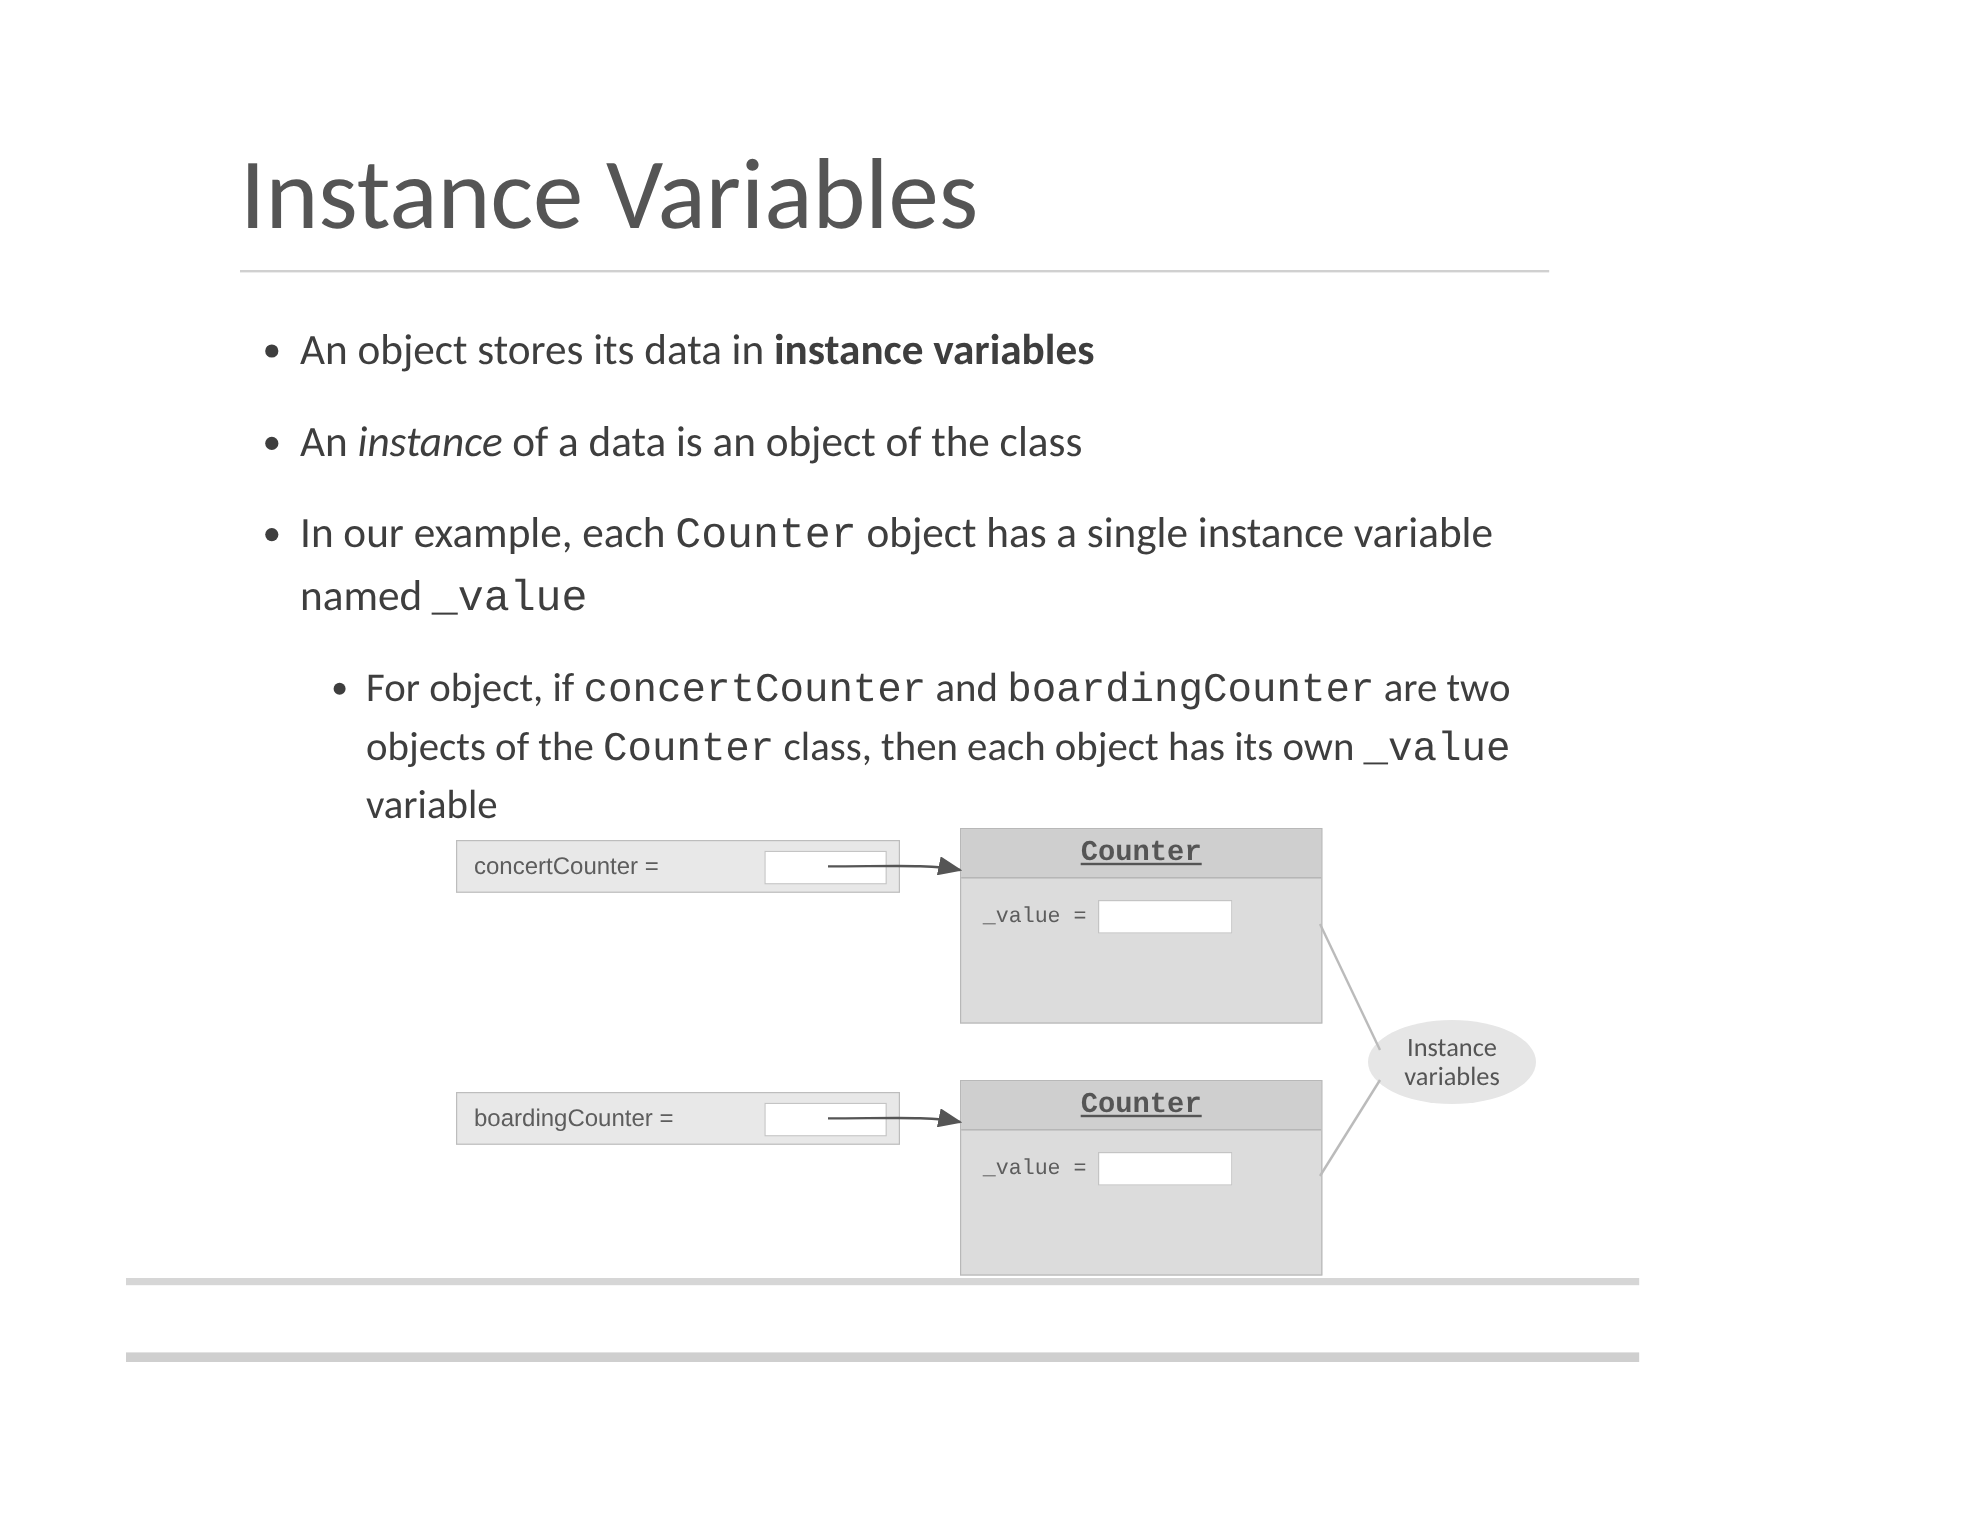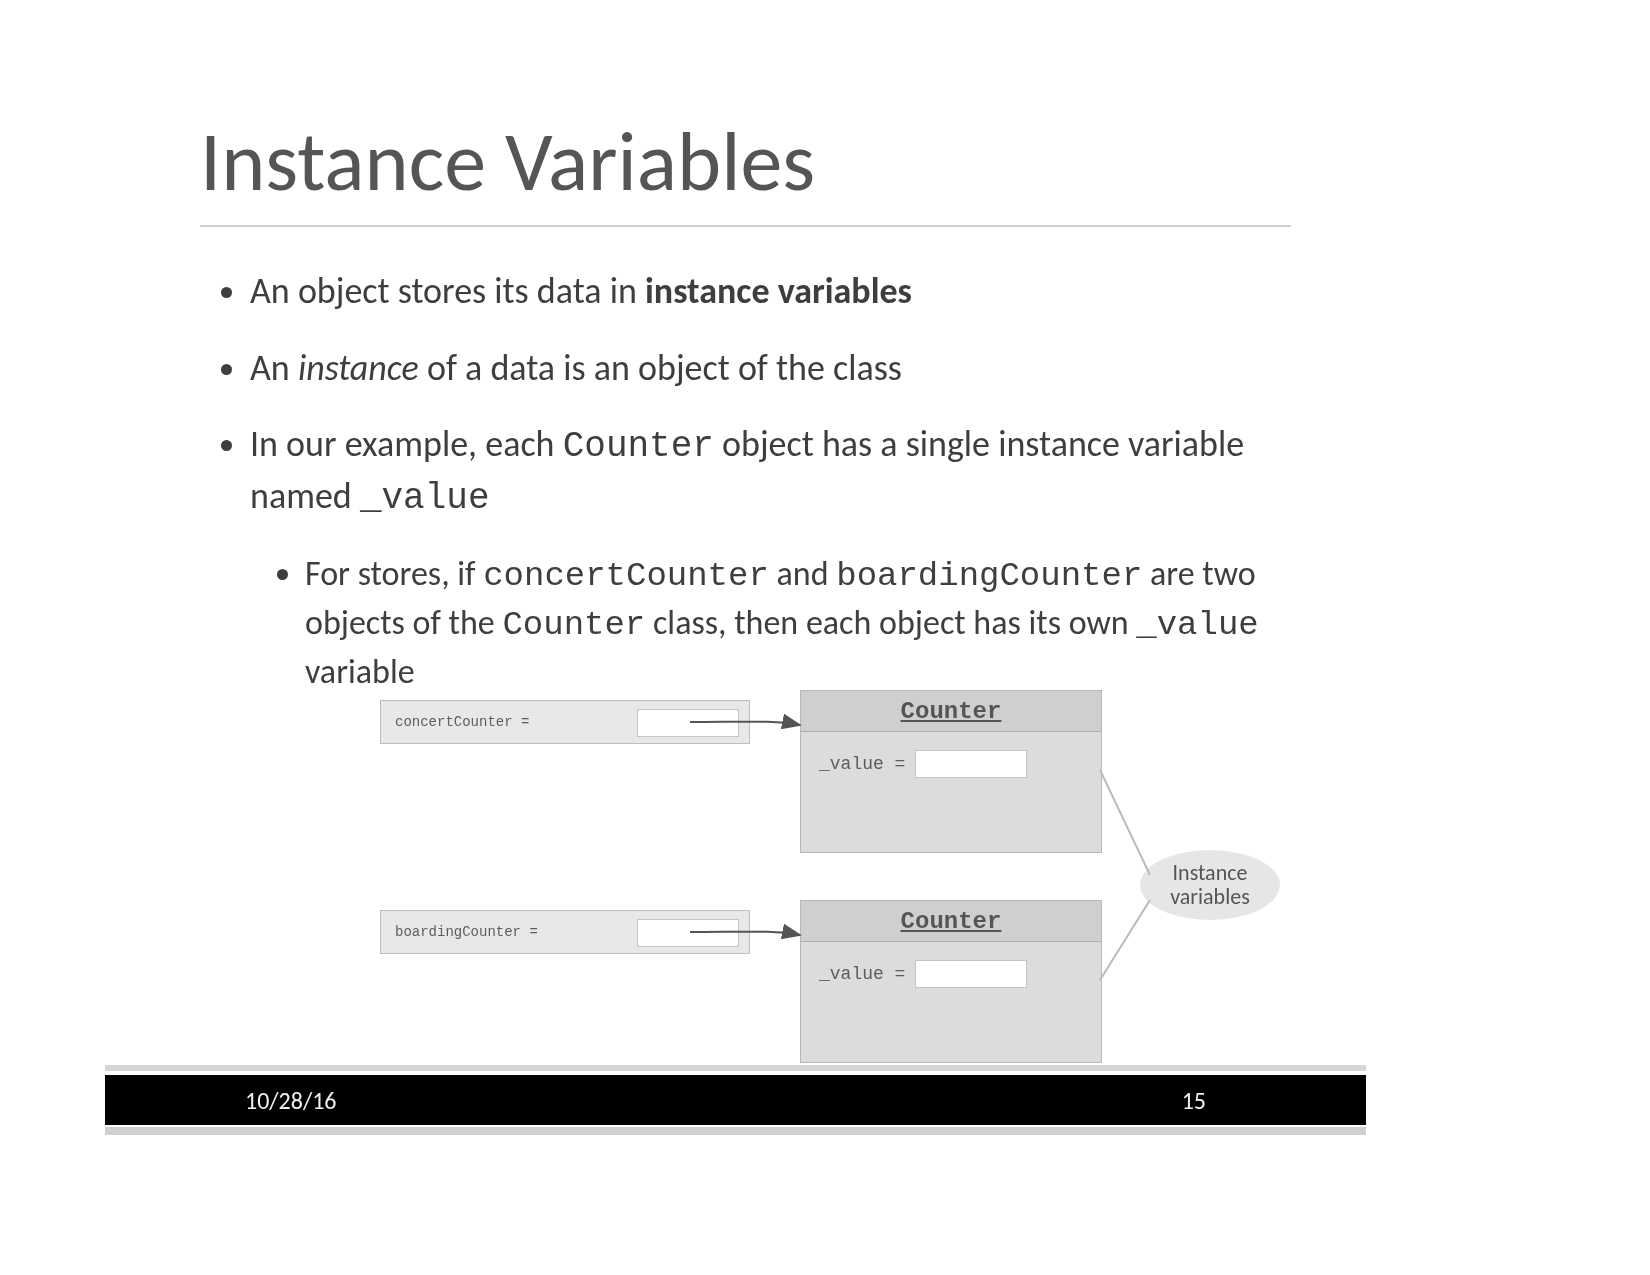--- a/index.html
+++ b/index.html
@@ -65,22 +65,22 @@
     top: 690px;
     width: 950px;
     height: 400px;
   }
   .ref-box {
     position: absolute;
     width: 370px;
     height: 44px;
     background: #e8e8e8;
     border: 1px solid #bdbdbd;
-    font-family: Liberation Mono, monospace;
-    font-size: 14px;
+    font-family: Liberation Sans, sans-serif;
+    font-size: 20px;
     color: #5d5d5d;
     display: flex;
     align-items: center;
     padding-left: 14px;
     box-sizing: border-box;
   }
   .ref-inner {
     position: absolute;
     right: 10px;
     top: 8px;
@@ -199,21 +199,21 @@
       <li>
         <span>An object stores its data in </span><span class="bold">instance variables</span>
       </li>
       <li>
         <span>An </span><span class="ital">instance</span><span> of a data is an object of the class</span>
       </li>
       <li>
         <span>In our example, each </span><span class="code">Counter</span><span> object has a single instance variable named </span><span class="code">_value</span>
         <ul class="sub">
           <li>
-            <span>For stores, if </span><span class="code">concertCounter</span><span> and </span><span class="code">boardingCounter</span><span> are two objects of the </span><span class="code">Counter</span><span> class, then each object has its own </span><span class="code">_value</span><span> variable</span>
+            <span>For object, if </span><span class="code">concertCounter</span><span> and </span><span class="code">boardingCounter</span><span> are two objects of the </span><span class="code">Counter</span><span> class, then each object has its own </span><span class="code">_value</span><span> variable</span>
           </li>
         </ul>
       </li>
     </ul>
   </div>
 
   <div class="diagram">
 
     <div class="ref-box" style="left:0; top:10px;">
       <span>concertCounter =</span>
@@ -259,19 +259,15 @@
       <path d="M 310 32 C 360 32, 395 30, 420 35" stroke="#555" stroke-width="2" fill="none" marker-end="url(#ah)"></path>
 
       <path d="M 310 242 C 360 242, 395 240, 420 245" stroke="#555" stroke-width="2" fill="none" marker-end="url(#ah)"></path>
 
       <path d="M 770 185 L 720 80" stroke="#bbb" stroke-width="2" fill="none"></path>
       <path d="M 770 210 L 720 290" stroke="#bbb" stroke-width="2" fill="none"></path>
     </svg>
   </div>
 
   <div class="topstripe"></div>
-  <div class="footer">
-    <div class="fleft">10/28/16</div>
-    <div class="fright">15</div>
-  </div>
   <div class="botstripe"></div>
 
 </div>
 
 </body></html>

